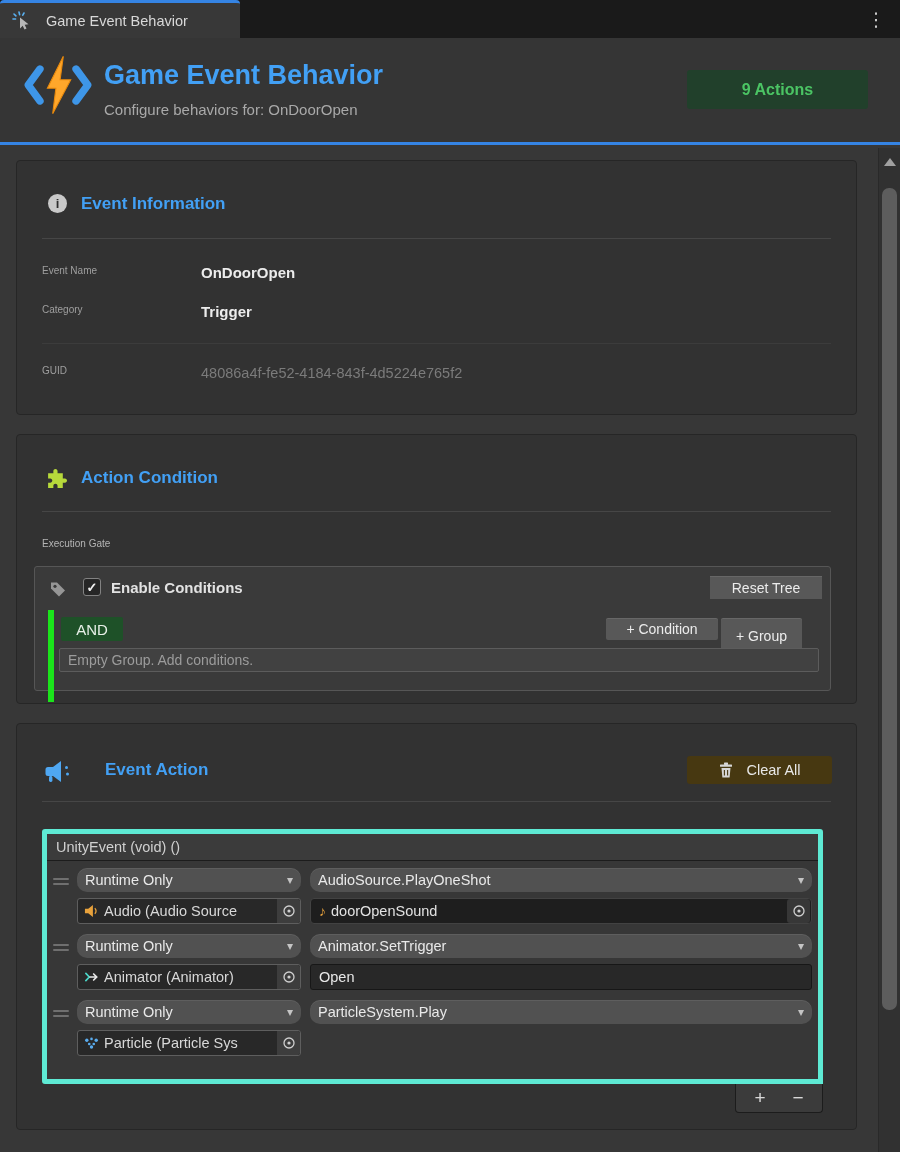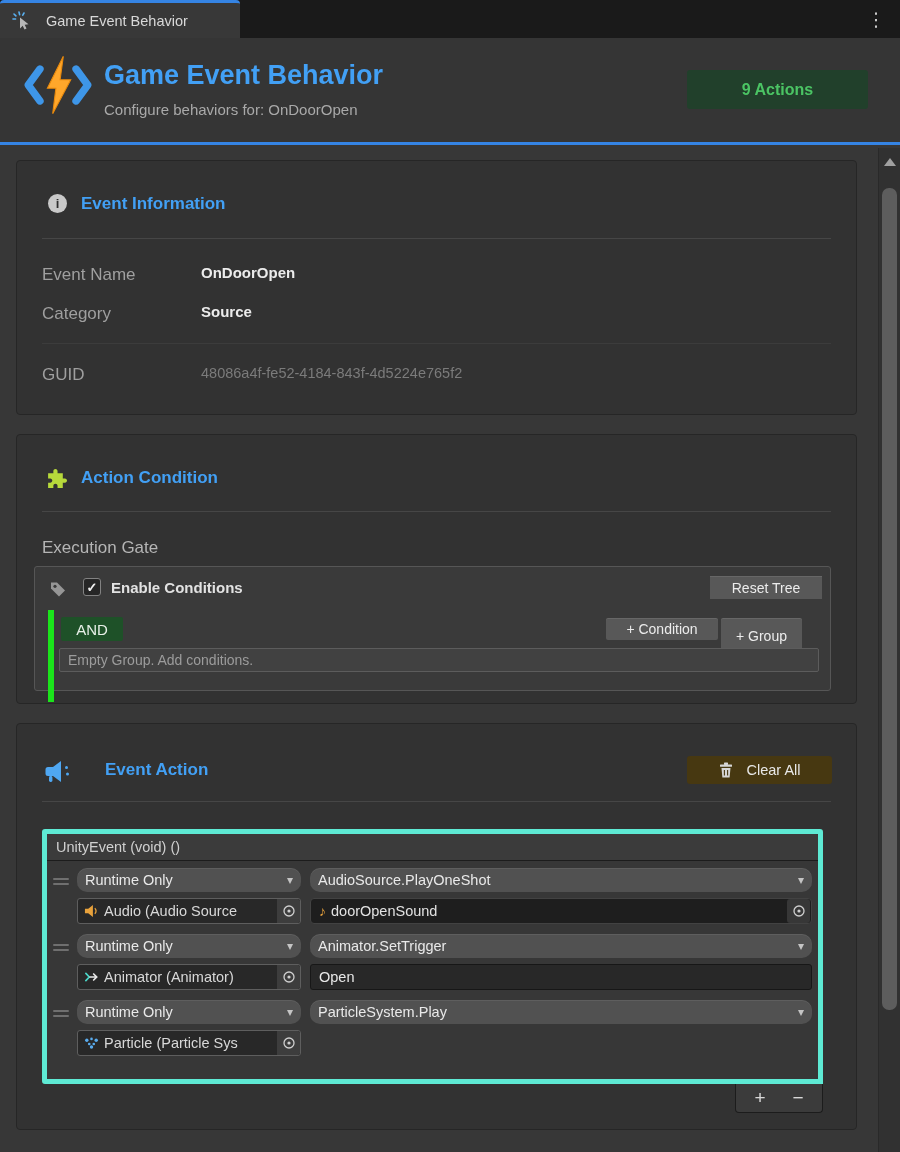--- a/index.html
+++ b/index.html
@@ -27,21 +27,21 @@
             border-radius:3px; display:flex; align-items:center; justify-content:center;
             color:#4BC464; font-size:16px; font-weight:bold; }
   .bluerule { position:absolute; left:0; top:142px; width:900px; height:3px; background:#3584E4; }
 
   
   .section { position:absolute; left:16px; width:841px; background:#323232;
              border:1px solid #262626; border-radius:4px; }
   .sec-title { position:absolute; left:64px; font-size:17px; font-weight:bold; color:#42A0F5; }
   .divider { position:absolute; left:25px; right:25px; height:1px; background:#464646; }
   .divider.faint { background:#3c3c3c; }
-  .flabel { position:absolute; left:25px; font-size:17px; color:#9f9f9f; }
+  .flabel { position:absolute; left:25px; font-size:10px; color:#9f9f9f; }
   .fvalue { position:absolute; left:184px; font-size:15px; font-weight:bold; color:#ececec; }
   .fvalue.dim { font-weight:normal; color:#7b7b7b; font-size:14.5px; }
   .infoicon { position:absolute; left:31px; top:33px; width:19px; height:19px; border-radius:50%;
               background:#c9c9c9; color:#2e2e2e; font-weight:bold; font-size:13px;
               display:flex; align-items:center; justify-content:center; }
 
   
   .condbox { position:absolute; left:17px; top:131px; width:797px; height:125px;
              background:#3a3a3a; border:1px solid #565656; border-radius:3px; }
   .checkbox { position:absolute; left:48px; top:11px; width:18px; height:18px; background:#262626;
@@ -144,21 +144,21 @@
   </div>
   <div class="bluerule"></div>
 
   <div class="section" style="top:160px; height:255px;">
     <div class="infoicon">i</div>
     <div class="sec-title" style="top:33px;">Event Information</div>
     <div class="divider" style="top:77px;"></div>
     <div class="flabel" style="top:104px;">Event Name</div>
     <div class="fvalue" style="top:103px;">OnDoorOpen</div>
     <div class="flabel" style="top:143px;">Category</div>
-    <div class="fvalue" style="top:142px;">Source</div>
+    <div class="fvalue" style="top:142px;">Trigger</div>
     <div class="divider faint" style="top:182px;"></div>
     <div class="flabel" style="top:204px;">GUID</div>
     <div class="fvalue dim" style="top:204px;">48086a4f-fe52-4184-843f-4d5224e765f2</div>
   </div>
 
   <div class="section" style="top:434px; height:270px;">
     <span class="abs" style="left:29px; top:33px;">
       <svg width="21" height="21" viewBox="0 0 20 20">
         <path d="M7 3 c0-1.2 1-2 2-2 s2 .8 2 2 v2 h5 v5 h2 c1.2 0 2 1 2 2 s-.8 2-2 2 h-2 v5 h-5 v-2 c0-1.2-1-2-2-2 s-2 .8-2 2 v2 H2 v-5 h2 c1.2 0 2-1 2-2 s-.8-2-2-2 H2 V5 h5 z" fill="#B7D93B"></path>
       </svg>

